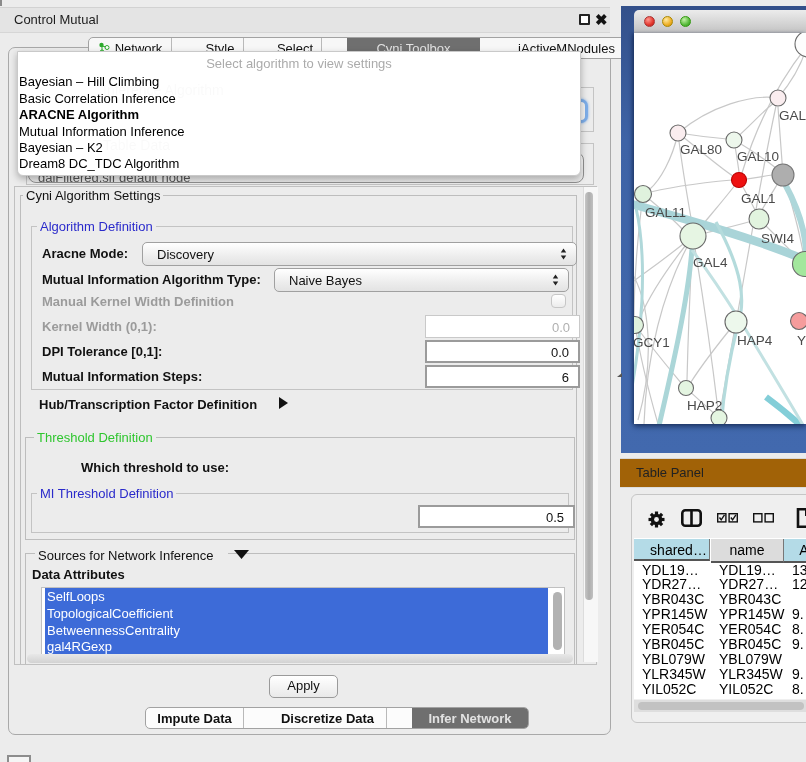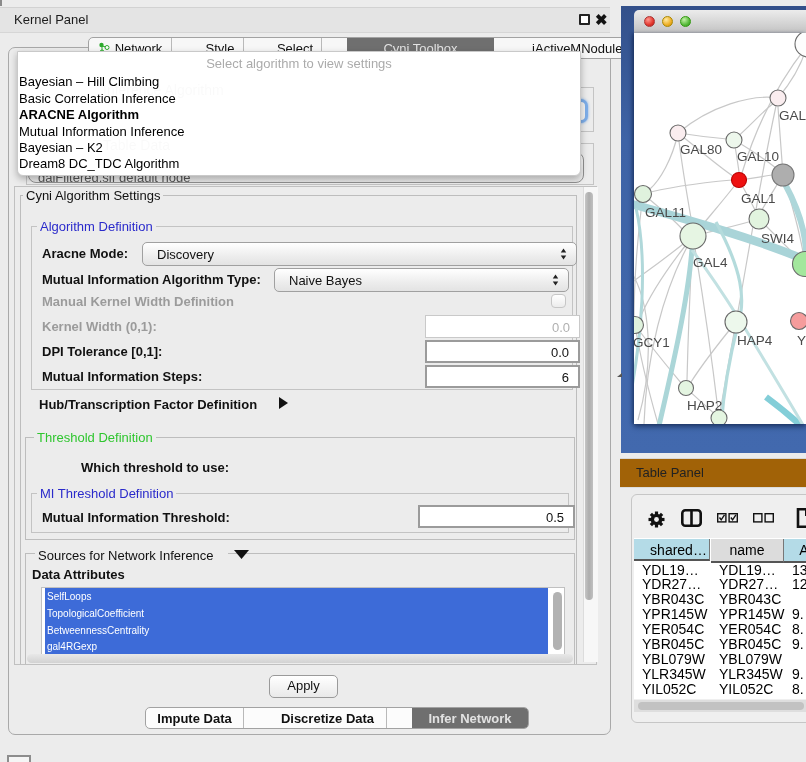--- a/index.html
+++ b/index.html
@@ -49,38 +49,38 @@
 .tl{position:absolute;top:6px;width:9px;height:9px;border-radius:50%;}
 #tbp-bar{left:620px;top:458px;width:186px;height:28px;background:#a16207;
   border-top:1px solid #d8d8d8;border-bottom:1px solid #dcdcdc;font-size:13px;color:#222;}
 #tbp-box{left:631px;top:494px;width:185px;height:227px;border:1px solid #c6c6c6;
   border-radius:6px;background:#efefef;}
 </style>
 </head>
 <body>
 
 <div class="abs" id="cp-titlebar">
-    <span class="t">Kernel Panel</span>
+    <span class="t">Control Mutual</span>
   <div style="position:absolute;left:579px;top:6px;width:7px;height:7px;border:2px solid #222;border-radius:1px;background:#fff;"></div>
   <span style="position:absolute;left:595px;top:0;font-weight:bold;font-size:15px;color:#111;">✖</span>
 </div>
 <div class="abs" style="left:0;top:0;width:2px;height:6px;background:#8a8a8a;"></div>
 <div class="abs" id="cp-box"></div>
 
 <div class="seg" style="left:88px;top:37px;height:20px;">
   <div class="s" style="width:82px;font-weight:normal;"><svg width="13" height="13" viewBox="0 0 13 13" style="margin-right:4px;">
         <circle cx="3.5" cy="3" r="2.2" fill="#2daa2d"></circle>
         <circle cx="9" cy="5.5" r="2" fill="#fff" stroke="#2daa2d"></circle>
         <circle cx="4" cy="10" r="2" fill="#fff" stroke="#2daa2d"></circle>
         <line x1="4" y1="4" x2="8" y2="5" stroke="#2daa2d"></line>
         <line x1="4" y1="4.5" x2="4" y2="9" stroke="#2daa2d"></line>
       </svg>Network</div>
   <div class="s" style="width:46px;font-weight:normal;">Style</div>
   <div class="s" style="width:52px;font-weight:normal;">Select</div>
-  <div class="s sel" style="width:147px;font-weight:normal;">Cyni Toolbox</div>
+  <div class="s sel" style="width:133px;font-weight:normal;">Cyni Toolbox</div>
   <div class="s" style="width:123px;font-weight:normal;">jActiveMNodules</div>
 </div>
 
 <div class="abs" style="left:26px;top:87px;width:566px;height:43px;border:1px solid #c4c4c4;"></div>
 <div class="abs" style="left:546px;top:99px;width:36px;height:18px;border-radius:7px;border:3px solid #7dade8;background:#f2f2f2;box-shadow:0 0 3px #7dade8;"></div>
 <div class="abs" style="left:26px;top:143px;width:566px;height:40px;border:1px solid #c4c4c4;"></div>
 <div class="abs" style="left:28px;top:152px;width:554px;height:29px;border:1px solid #909090;border-radius:8px;background:linear-gradient(#fdfdfd,#e6e6e6);overflow:hidden;">
     <span style="position:absolute;left:9px;top:17px;font-size:13px;color:#555;">galFiltered.sif default node</span>
   </div>
 
@@ -225,35 +225,34 @@
       <path d="M2 1 L11 7 L2 13 Z" fill="#111"></path>
     </svg>
 
   <div class="group" style="left:10px;top:250px;width:548px;height:101px;">
     <span class="gtitle" style="left:8px;color:#2fc62f;">Threshold Definition</span>
   </div>
   <label class="f" style="left:66px;top:273px;">Which threshold to use:</label>
   <div class="group" style="left:16px;top:306px;width:536px;height:38px;border-color:#c3c3c3;">
     <span class="gtitle" style="left:5px;color:#2a2acb;">MI Threshold Definition</span>
   </div>
-  <label class="f" style="left:27px;top:323px;">Mutual Information Threshold:</label>
   <div class="field fen" style="left:403px;top:318px;width:141px;height:19px;">
       <span>0.5</span>
     </div>
 
   <div class="group" style="left:10px;top:366px;width:548px;height:242px;">
     <span class="gtitle" style="left:9px;top:-6px;color:#111;font-weight:normal;padding-right:14px;">Sources for Network Inference</span>
     <svg class="abs" style="left:208px;top:-4px;" width="15" height="9" viewBox="0 0 15 9">
         <path d="M0 0 H15 L7.5 9 Z" fill="#111"></path>
       </svg>
   </div>
   <label class="f" style="left:17px;top:380px;">Data Attributes</label>
   <div class="abs" style="left:26px;top:400px;width:522px;height:66px;background:#fff;border:1px solid #c0c0c0;overflow:hidden;">
     <div style="position:absolute;left:3px;top:0;width:503px;height:80px;background:#3d6bd8;"></div>
-    <div style="position:absolute;left:5px;top:1px;color:#fff;font-size:10px;line-height:16.8px;">SelfLoops<br>TopologicalCoefficient<br>BetweennessCentrality<br>gal4RGexp</div>
+    <div style="position:absolute;left:5px;top:1px;color:#fff;font-size:13px;line-height:16.8px;">SelfLoops<br>TopologicalCoefficient<br>BetweennessCentrality<br>gal4RGexp</div>
     <div style="position:absolute;right:2px;top:4px;width:9px;height:58px;border-radius:5px;background:#b2b2b2;"></div>
   </div>
 
   <div class="abs" style="left:12px;top:467px;width:546px;height:9px;border-radius:5px;background:linear-gradient(#e8e8e8,#d2d2d2);"></div>
 </div>
 
 <div class="abs" style="left:583px;top:187px;width:14px;height:475px;background:#f7f7f7;border-left:1px solid #dcdcdc;"></div>
 <div class="abs" style="left:585px;top:192px;width:8px;height:408px;border-radius:5px;background:linear-gradient(90deg,#c6c6c6,#adadad 50%,#c0c0c0);"></div>
 
 <div class="abs" style="left:269px;top:675px;width:67px;height:21px;border:1px solid #9a9a9a;border-radius:5px;background:linear-gradient(#fff,#e9e9e9);font-size:13px;text-align:center;line-height:20px;color:#111;">Apply</div>

